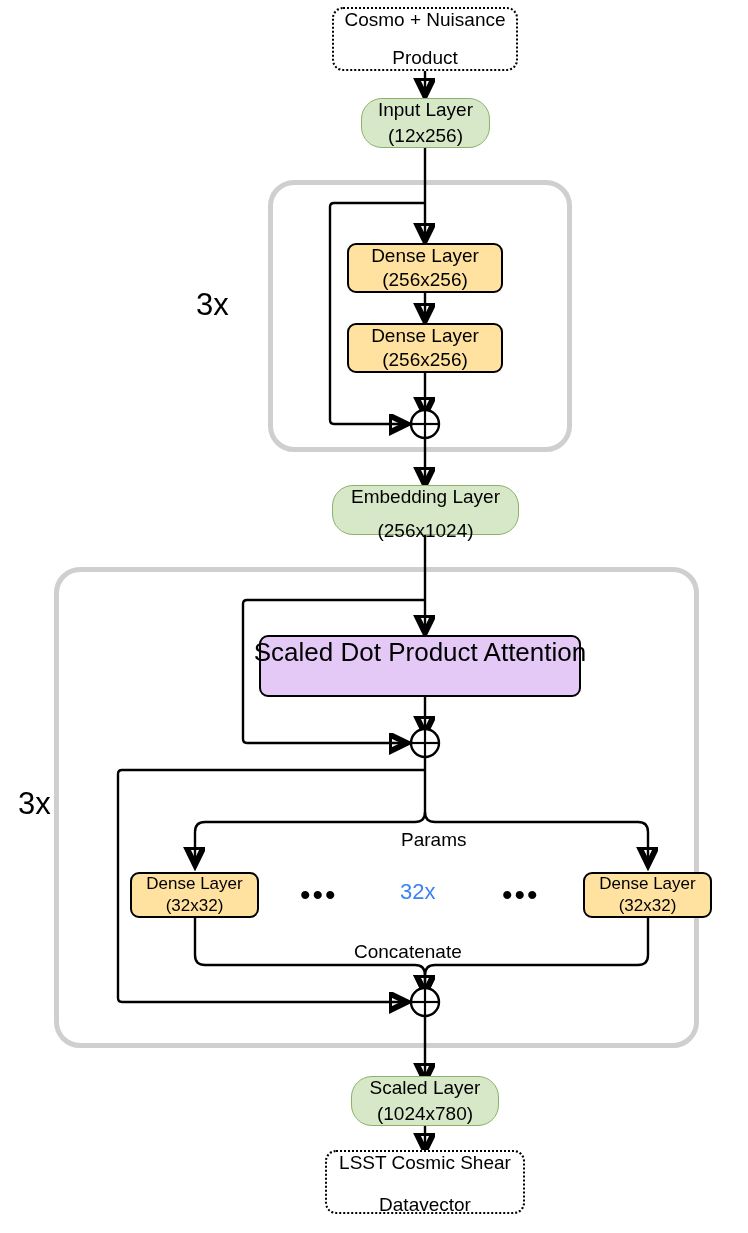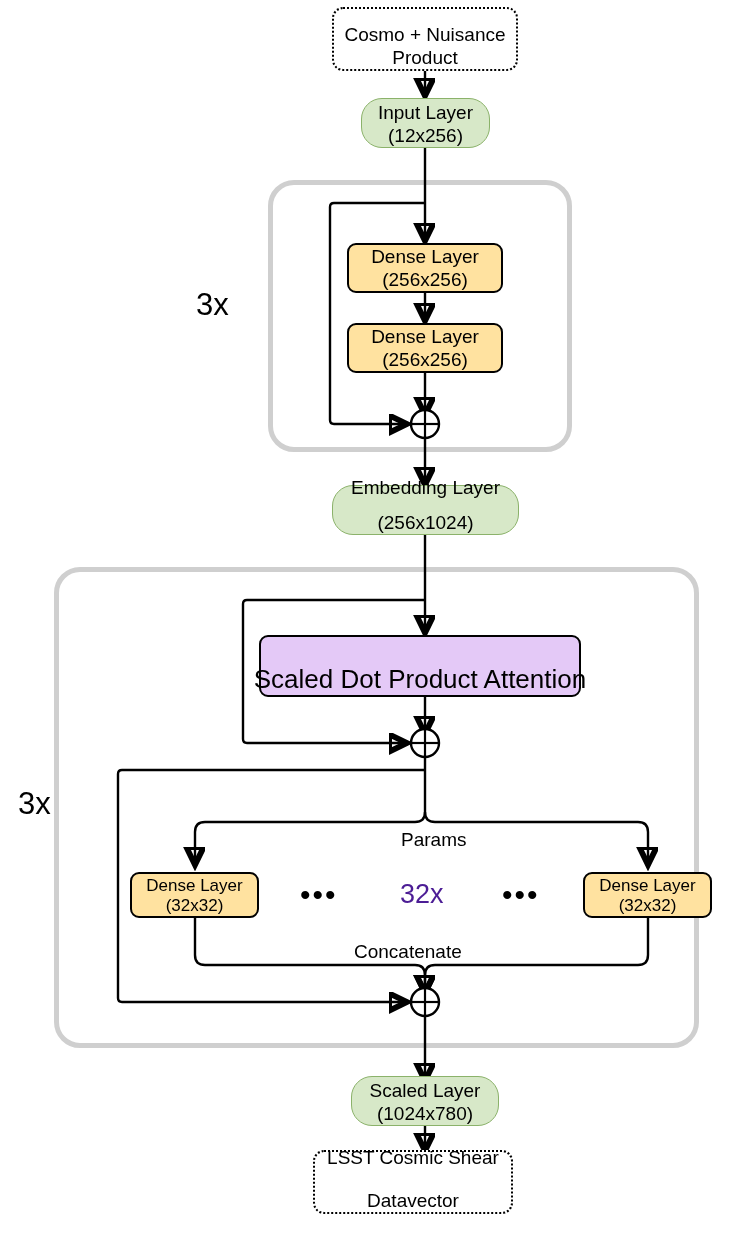--- a/index.html
+++ b/index.html
@@ -16,21 +16,21 @@
   #diagram {
     position: absolute;
     left: 0; top: 0;
     width: 748px; height: 1233px;
   }
   .node {
     position: absolute;
     display: flex;
     flex-direction: column;
     align-items: center;
-    justify-content: flex-end;
+    justify-content: space-between;
     text-align: center;
     color: #000000;
     line-height: 1.18;
     z-index: 5;
   }
   .node .ln { display: block; white-space: nowrap; }
 
   .terminal {
     background: #ffffff;
     border: 2px dotted #000000;
@@ -85,22 +85,22 @@
   }
   .dots {
     position: absolute;
     font-size: 30px;
     letter-spacing: 2px;
     color: #000000;
     z-index: 6;
   }
   .count-label {
     position: absolute;
-    font-size: 27px;
-    color: #4c1d95;
+    font-size: 22px;
+    color: #3b82f6;
     z-index: 6;
   }
   svg.wires {
     position: absolute;
     left: 0; top: 0;
     width: 748px; height: 1233px;
     z-index: 3;
     pointer-events: none;
   }
   svg.wires path, svg.wires line { fill: none; stroke: #000000; stroke-width: 2.4; }
@@ -220,18 +220,18 @@
     <span class="ln">(32x32)</span>
   </div>
 
   <div class="flow-label" style="left:349px; top:941px;">Concatenate</div>
 
   <div class="node green" style="left:351px; top:1076px; width:148px; height:50px;">
     <span class="ln">Scaled Layer</span>
     <span class="ln">(1024x780)</span>
   </div>
 
-  <div class="node terminal" style="left:313px; top:1150px; width:200px; height:64px;gap:20px;">
+  <div class="node terminal" style="left:325px; top:1150px; width:200px; height:64px;gap:20px;">
     <span class="ln">LSST Cosmic Shear</span>
     <span class="ln">Datavector</span>
   </div>
 
 </div>
 
 </body></html>

